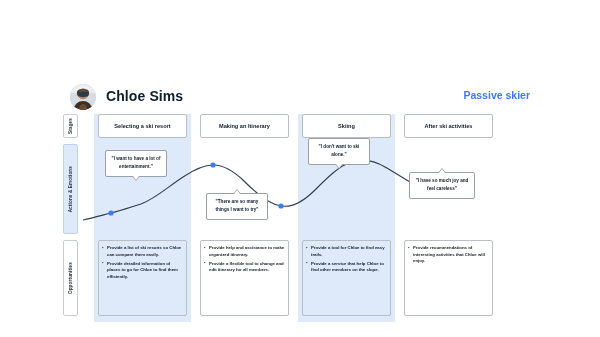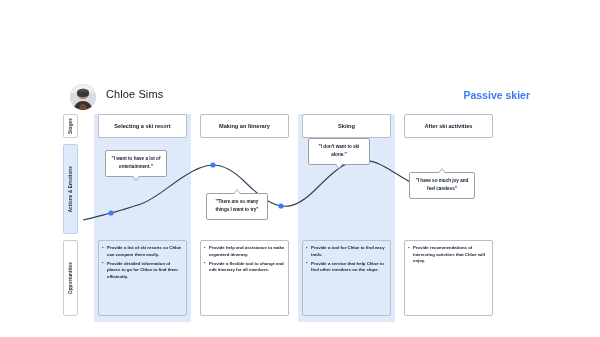--- a/index.html
+++ b/index.html
@@ -32,22 +32,22 @@
     height: 26px;
     border-radius: 50%;
     overflow: hidden;
     background: #cfd6dd;
   }
   #avatar svg { display: block; }
   #persona-name {
     position: absolute;
     left: 36px;
     top: 4px;
-    font-size: 11px;
-    font-weight: normal;
+    font-size: 14px;
+    font-weight: bold;
     letter-spacing: .1px;
     color: #101d2b;
   }
   #persona-type {
     position: absolute;
     right: 0;
     top: 5px;
     font-size: 10.5px;
     font-weight: bold;
     color: #3b7cf5;

